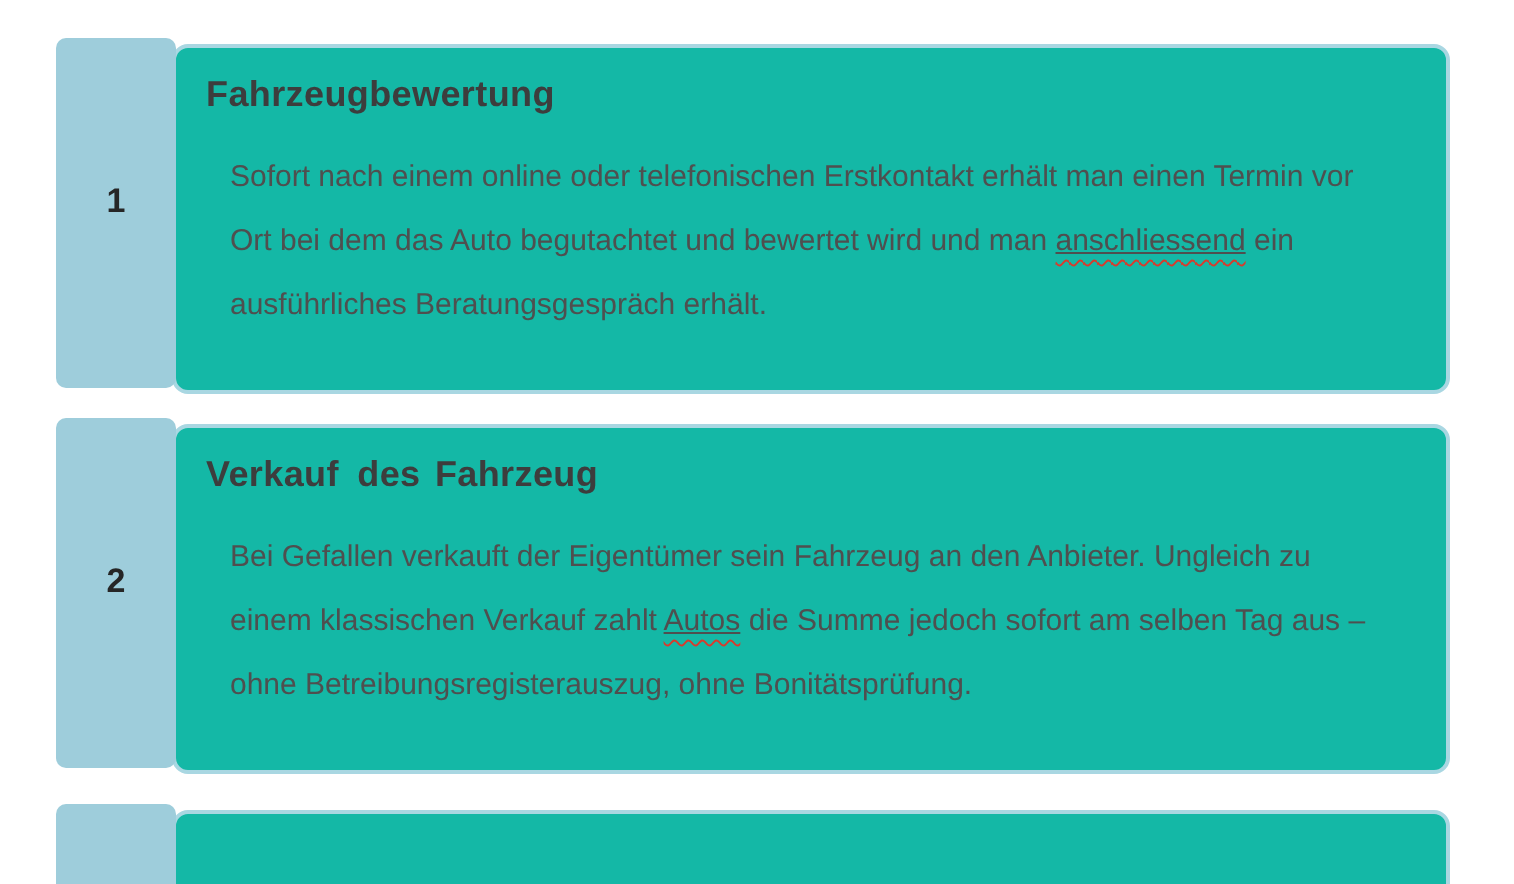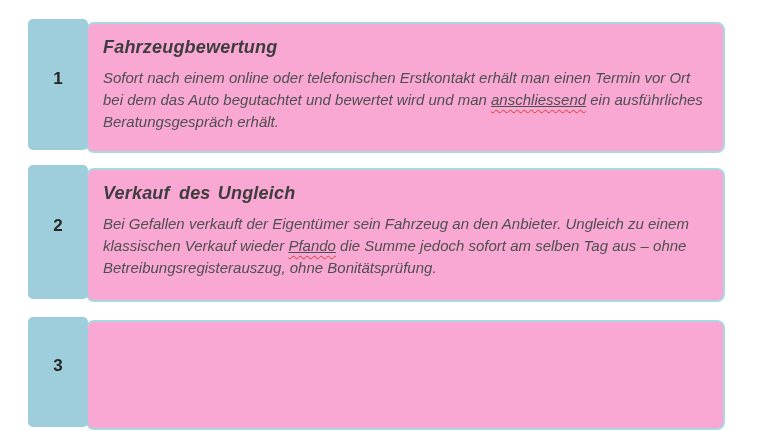--- a/index.html
+++ b/index.html
@@ -41,44 +41,43 @@
   }
   .num-badge span{
     font-size:17px;
     font-weight:bold;
     color:var(--number-text);
     transform:translateY(-6px);
   }
   .content-box{
     flex:1 1 auto;
     margin-left:-2px;
-    background:#f9a8d4;
+    background:#14b8a6;
     border:2px solid var(--card-border);
     border-radius:8px;
     padding:10px 20px 14px 15px;
     position:relative;
     z-index:1;
-    font-style:italic;
   }
   .card-1 .content-box{min-height:131px;}
   .card-2 .content-box{min-height:134px;}
   .card-3 .content-box{min-height:110px;}
   .step-title{
     margin:0 0 6px 0;
     font-size:18px;
     line-height:27px;
     font-weight:bold;
     letter-spacing:0.2px;
     word-spacing:2px;
     color:var(--title-text);
   }
   .step-desc{
-    margin:0;
+    margin:12px;
     font-size:15px;
-    line-height:22px;
+    line-height:32px;
     color:var(--body-text);
     max-width:600px;
   }
   .u-solid{
     text-decoration:underline;
     text-decoration-thickness:1px;
   }
   .u-wavy{
     text-decoration:underline wavy var(--spellcheck-squiggle);
     text-decoration-thickness:1px;
@@ -98,22 +97,22 @@
       <h3 class="step-title">Fahrzeugbewertung</h3>
       <p class="step-desc"><span>Sofort nach einem online oder telefonischen Erstkontakt erhält man einen Termin vor Ort bei dem das Auto begutachtet und bewertet wird und man </span><span class="u-solid"><span class="u-wavy">anschliessend</span></span><span> ein ausführliches Beratungsgespräch erhält.</span></p>
     </div>
   </div>
 
   <div class="step-card card-2 gap-b">
     <div class="num-badge">
       <span>2</span>
     </div>
     <div class="content-box">
-      <h3 class="step-title">Verkauf des Ungleich</h3>
-      <p class="step-desc"><span>Bei Gefallen verkauft der Eigentümer sein Fahrzeug an den Anbieter. Ungleich zu einem klassischen Verkauf wieder </span><span class="u-solid"><span class="u-wavy">Pfando</span></span><span> die Summe jedoch sofort am selben Tag aus – ohne Betreibungsregisterauszug, ohne Bonitätsprüfung.</span></p>
+      <h3 class="step-title">Verkauf des Fahrzeug</h3>
+      <p class="step-desc"><span>Bei Gefallen verkauft der Eigentümer sein Fahrzeug an den Anbieter. Ungleich zu einem klassischen Verkauf zahlt </span><span class="u-solid"><span class="u-wavy">Autos</span></span><span> die Summe jedoch sofort am selben Tag aus – ohne Betreibungsregisterauszug, ohne Bonitätsprüfung.</span></p>
     </div>
   </div>
 
   <div class="step-card card-3">
     <div class="num-badge">
       <span>3</span>
     </div>
     <div class="content-box">
     </div>
   </div>

